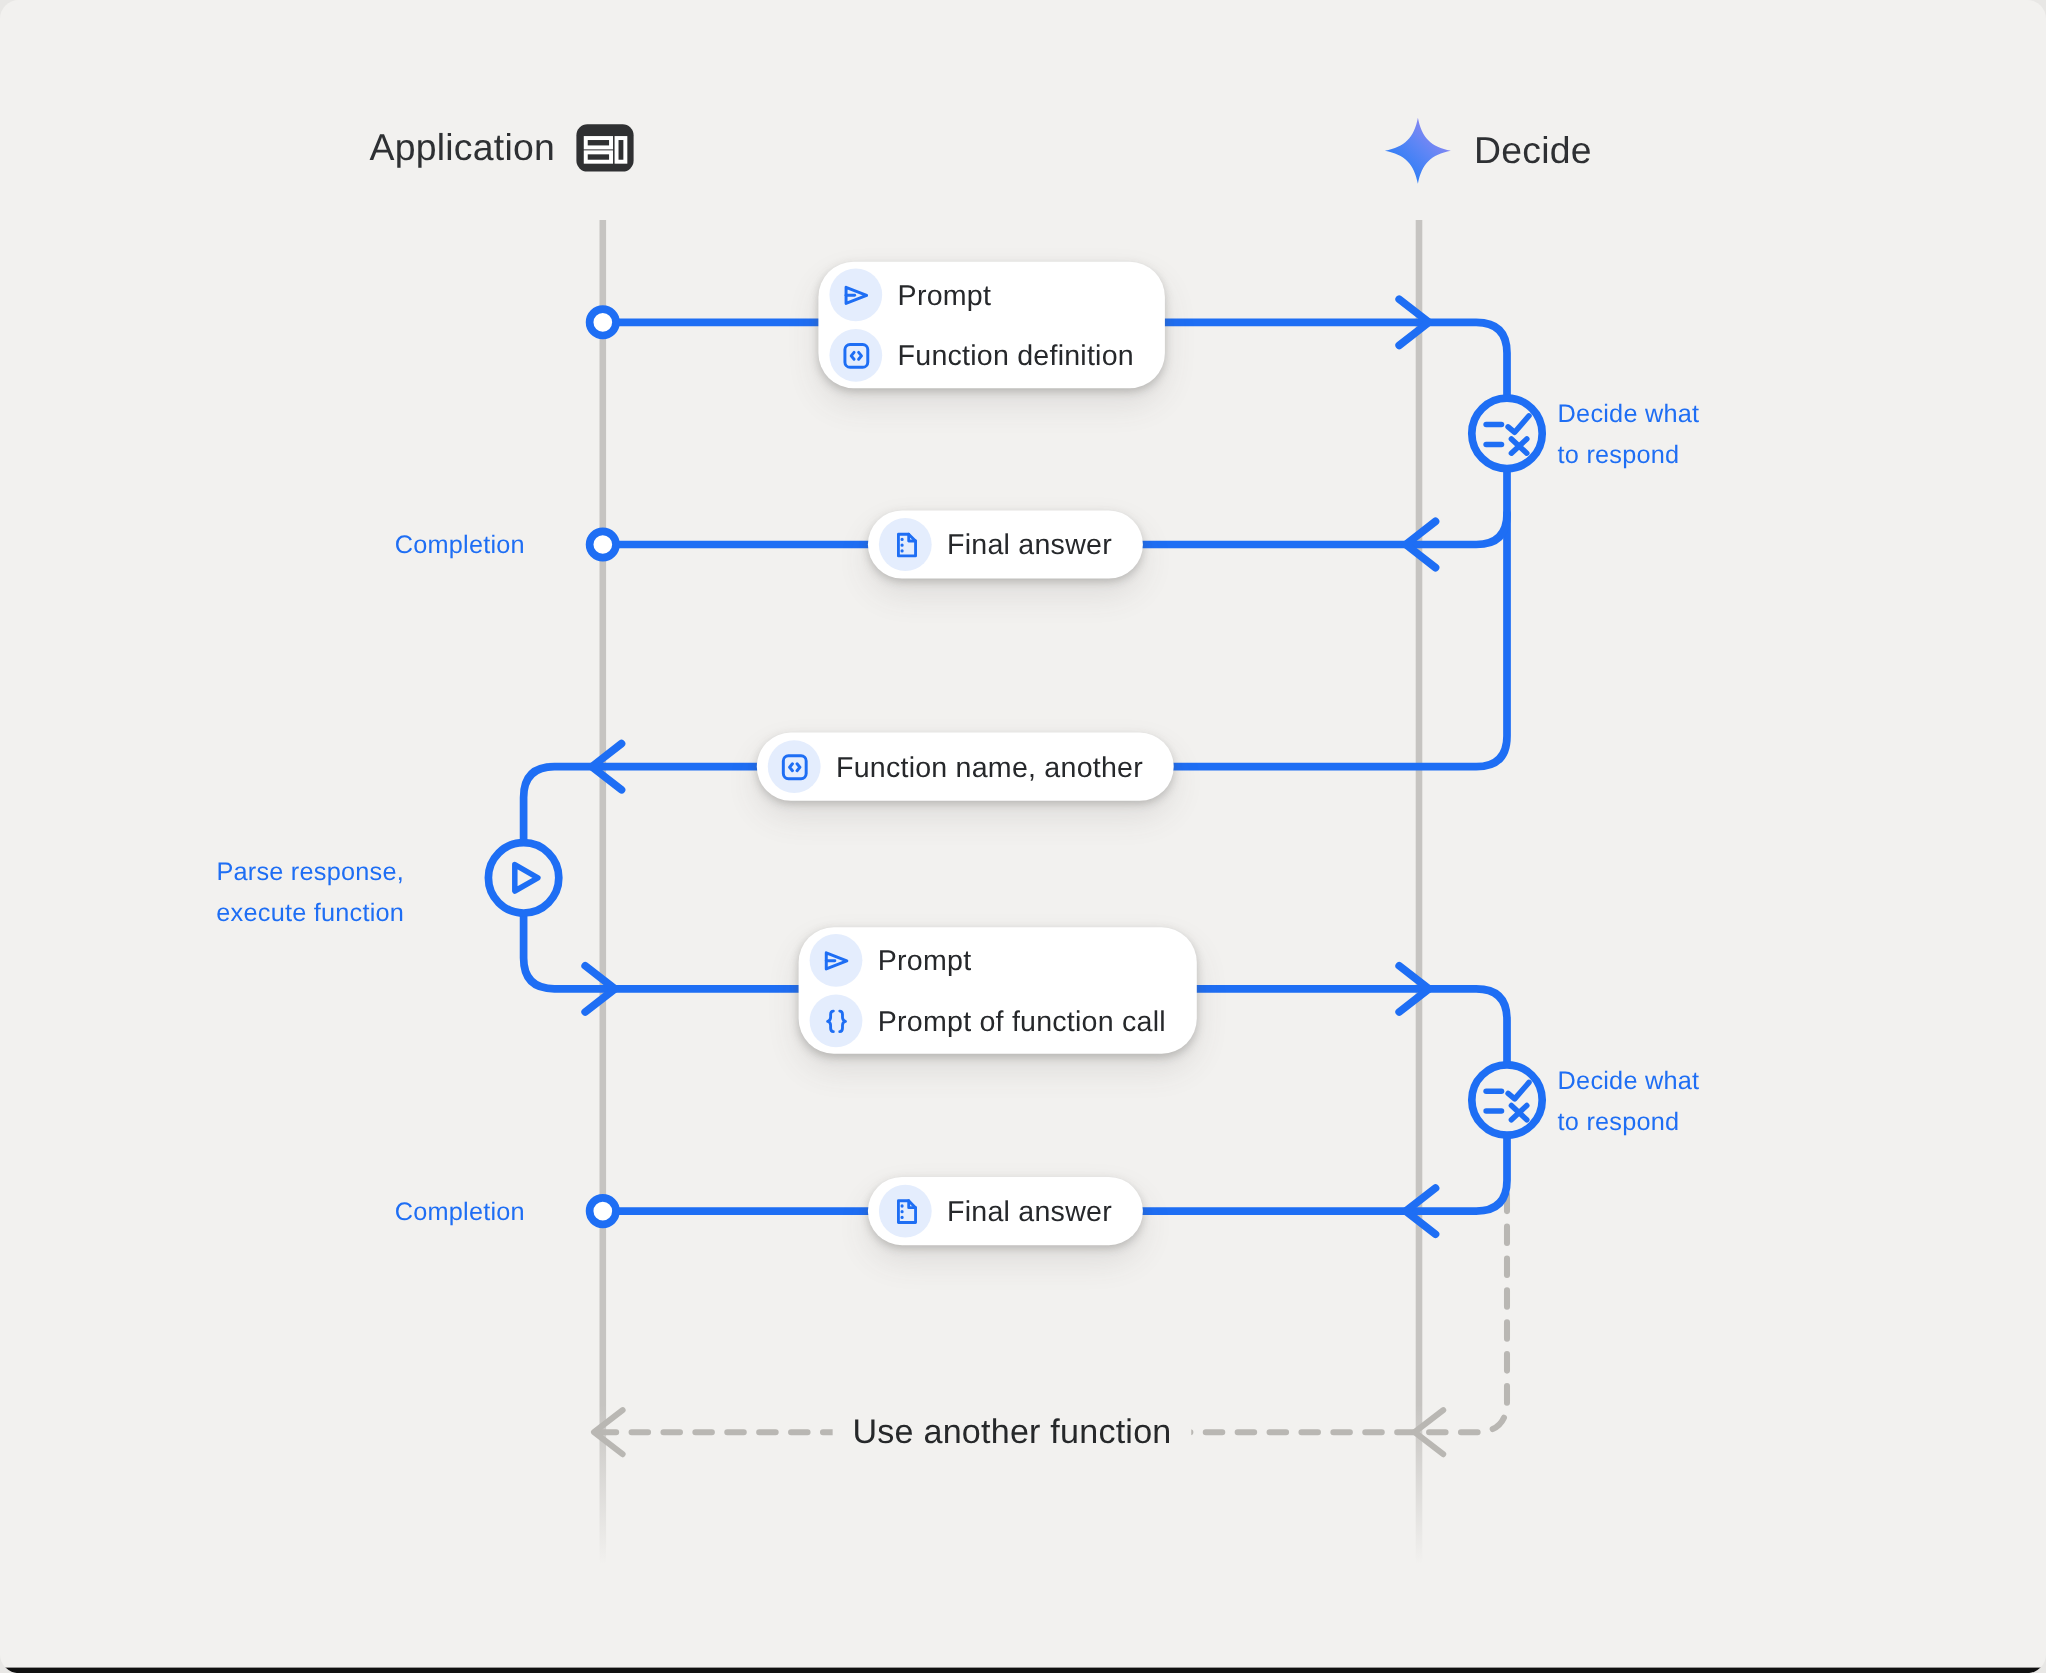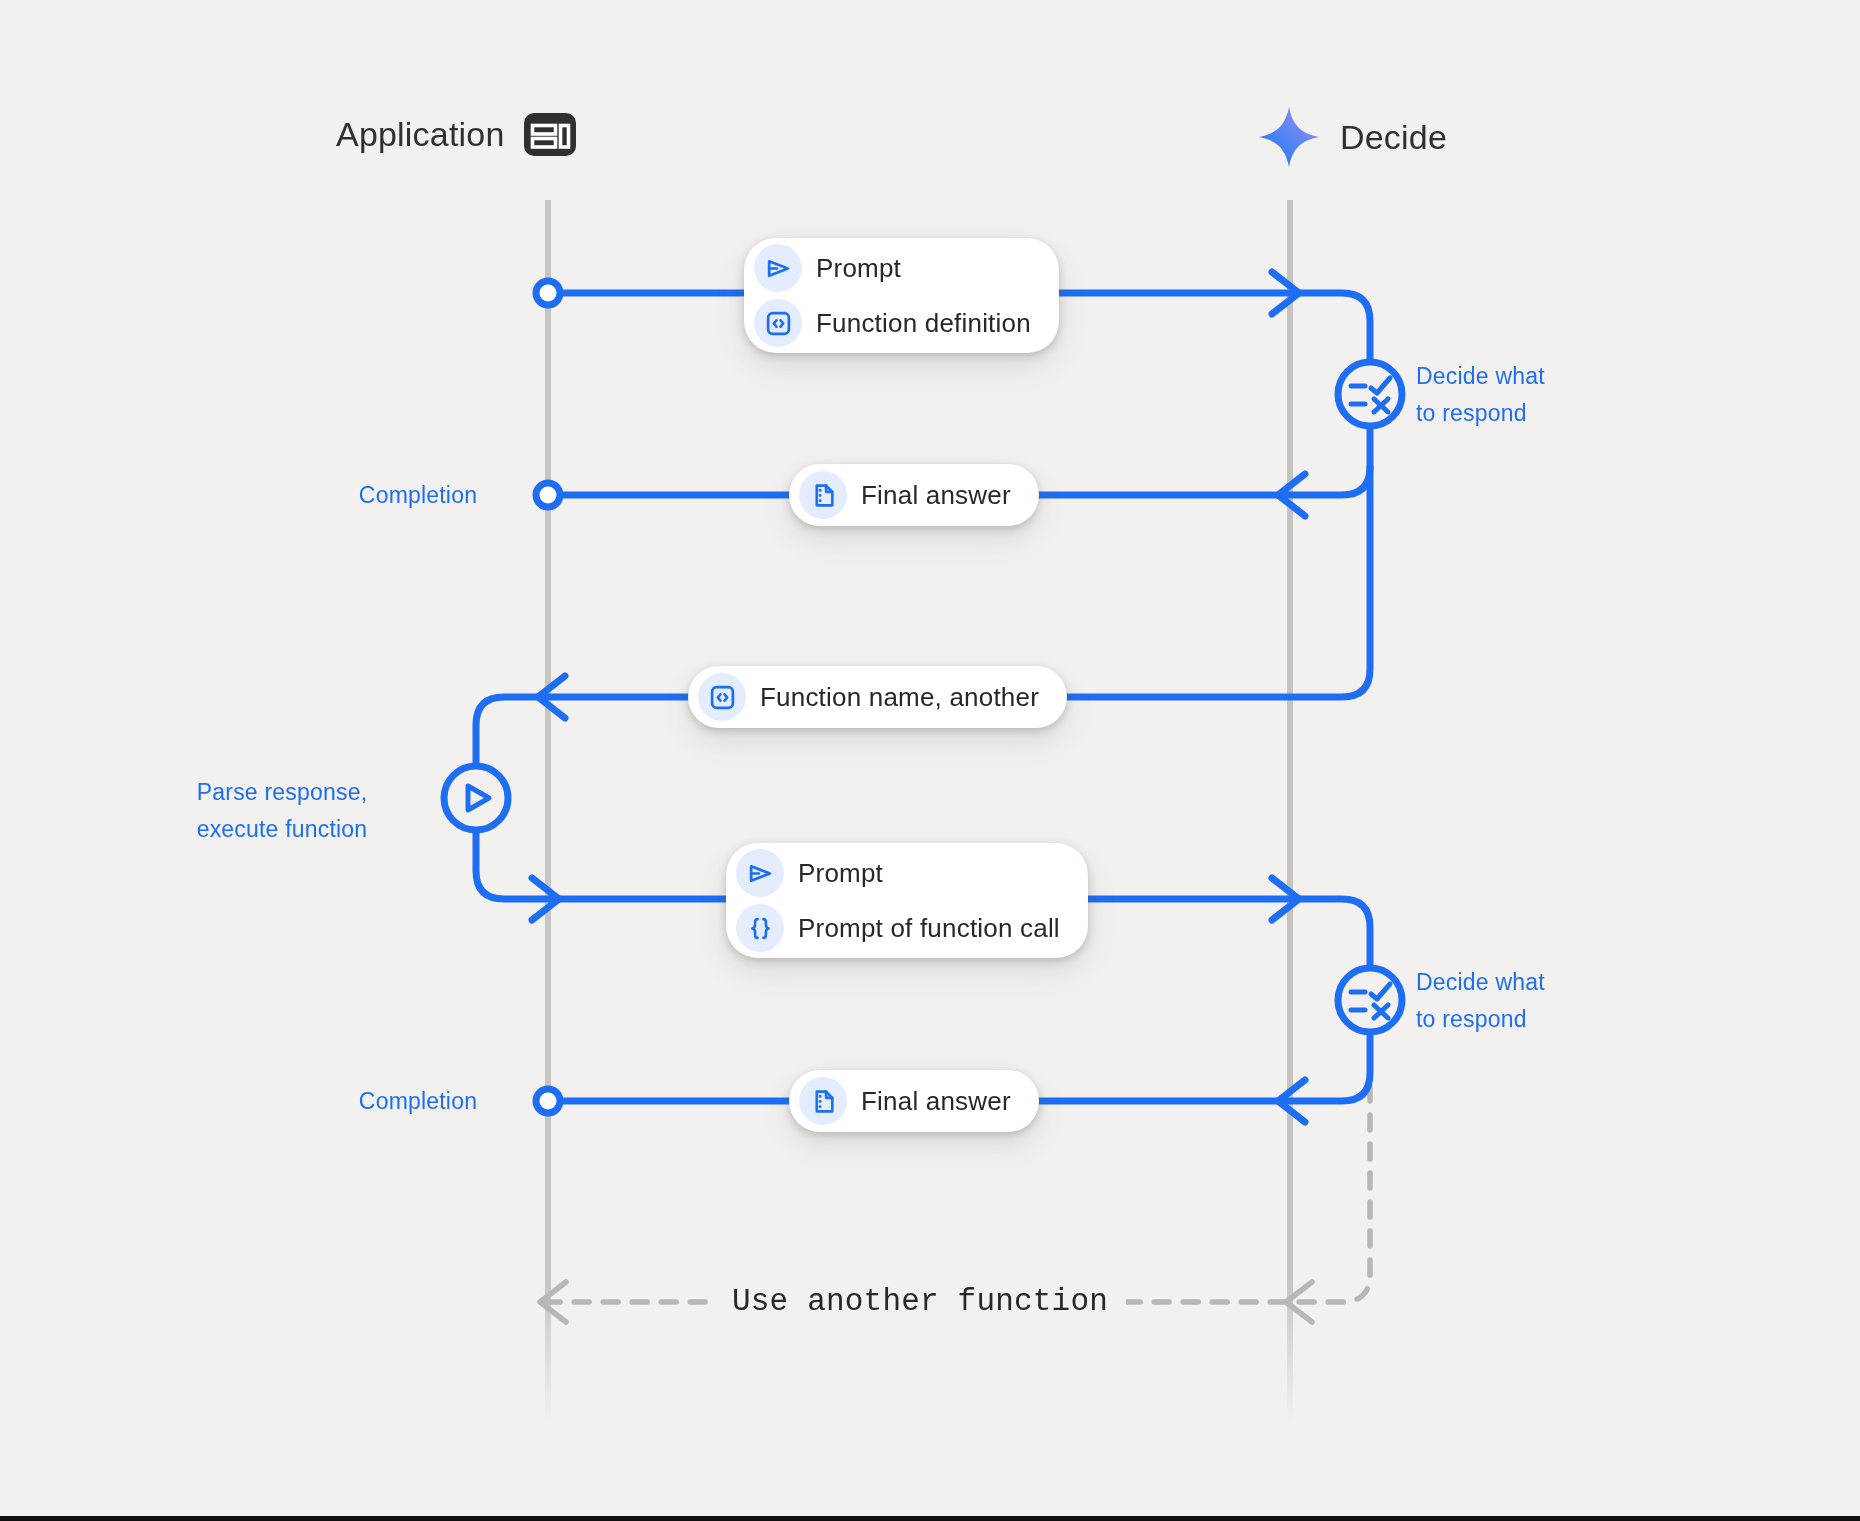--- a/index.html
+++ b/index.html
@@ -1,20 +1,21 @@
 <!DOCTYPE html>
 <html><head>
 <meta charset="utf-8">
 <style>
   html,body{margin:0;padding:0;background:#e8e7e5;}
   #canvas{
     position:relative;width:1860px;height:1521px;overflow:hidden;
     background:#f2f1ef;
     font-family:"Liberation Sans","DejaVu Sans",sans-serif;
     color:#26282b;
+    border-radius:17px;
   }
   #flow-svg{position:absolute;left:0;top:0;z-index:1;}
   .hdr{position:absolute;display:flex;align-items:center;gap:18px;z-index:3;}
   .hdr .hdr-label{font-size:34px;font-weight:500;color:#2e3033;letter-spacing:.2px;}
   .pill{
     position:absolute;z-index:3;background:#ffffff;border-radius:32px;
     display:flex;flex-direction:column;justify-content:center;gap:7px;
     padding:8px 28px 8px 10px;white-space:nowrap;
     box-shadow:0 3px 8px rgba(80,78,74,.28),0 14px 30px rgba(80,78,74,.12);
   }
@@ -223,16 +224,16 @@
   <div class="side-label right-align" style="left:318px;top:1083px;width:200px;">Completion</div>
 
   <div class="side-label preline" style="left:1416px;top:358px;">Decide what
 to respond</div>
   <div class="side-label preline" style="left:1416px;top:964px;">Decide what
 to respond</div>
 
   <div class="side-label preline right-align" style="left:137px;top:774px;width:290px;">Parse response,
 execute function</div>
 
-  <div class="loop-label" style="left:920px;top:1284px;font-family:Liberation Mono, monospace;">Use another function</div>
+  <div class="loop-label" style="left:920px;top:1284px;">Use another function</div>
 
   <div class="bottom-bar"></div>
 </div>
 
 </body></html>

